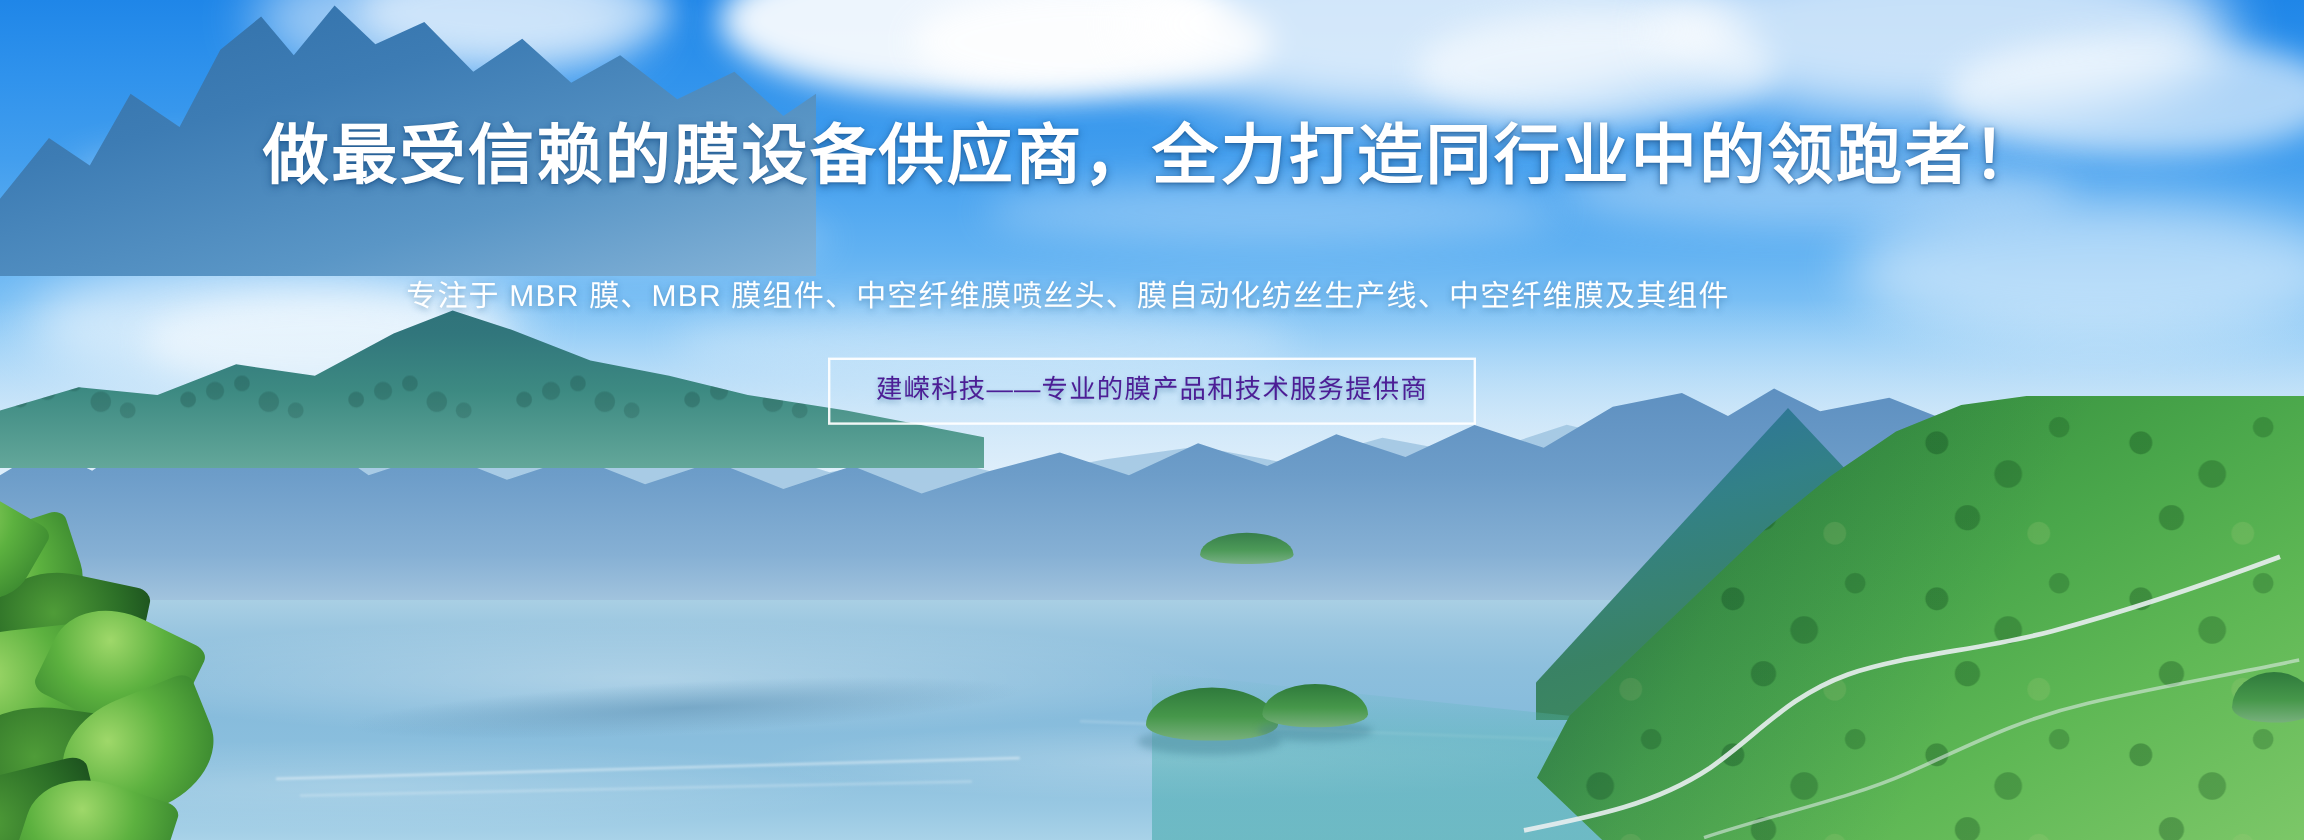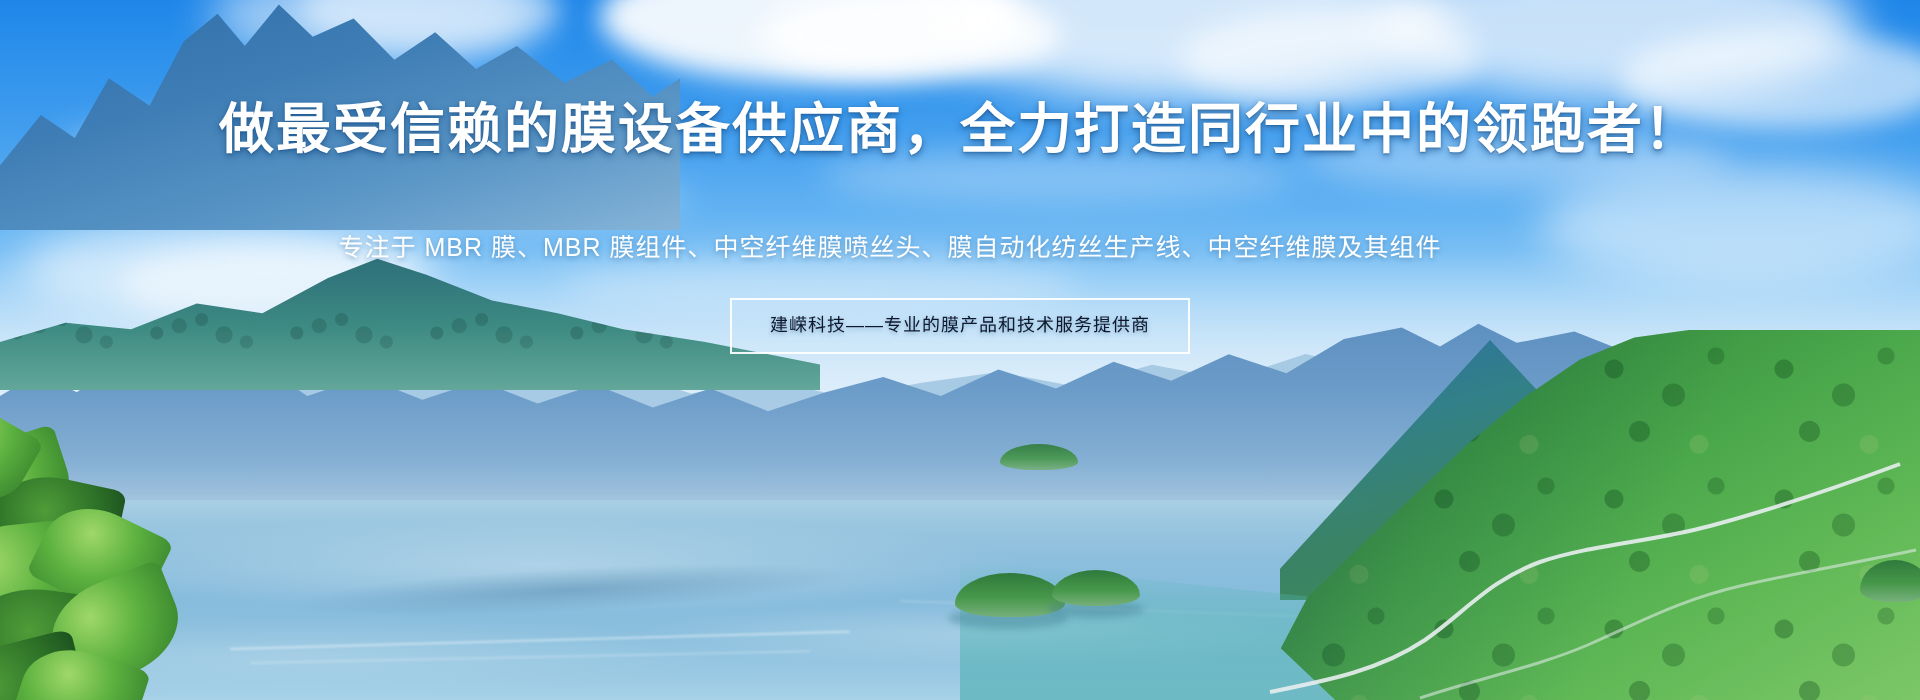--- a/index.html
+++ b/index.html
@@ -228,21 +228,21 @@
     pointer-events:auto;white-space:nowrap;
   }
   .tagwrap{
     position:absolute;left:0;top:298px;width:1920px;
     pointer-events:none;
   }
   .tagbox{
     display:inline-block;
     border:2px solid rgba(255,255,255,.92);
     padding:10px 38px 12px 38px;
-    font-size:18px;line-height:30px;color:#0f172a;letter-spacing:1px;
+    font-size:22px;line-height:30px;color:#4c1d95;letter-spacing:1px;
     text-shadow:0 2px 4px rgba(30,90,140,.40);
     pointer-events:auto;white-space:nowrap;
     background:rgba(255,255,255,.04);
   }
 </style>
 </head>
 <body>
 
 <div class="banner">
 

